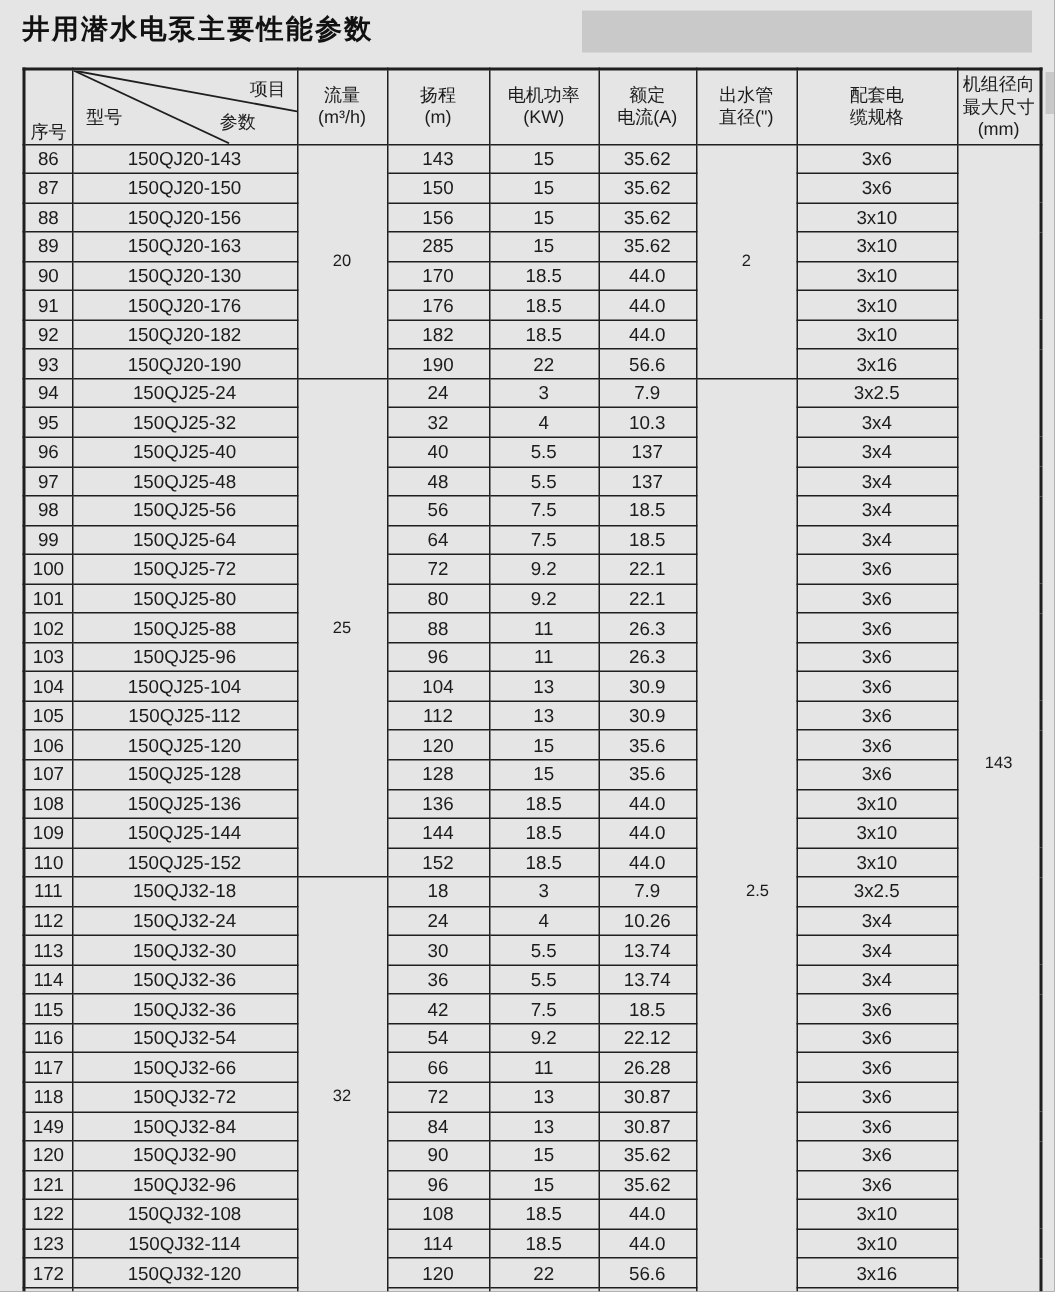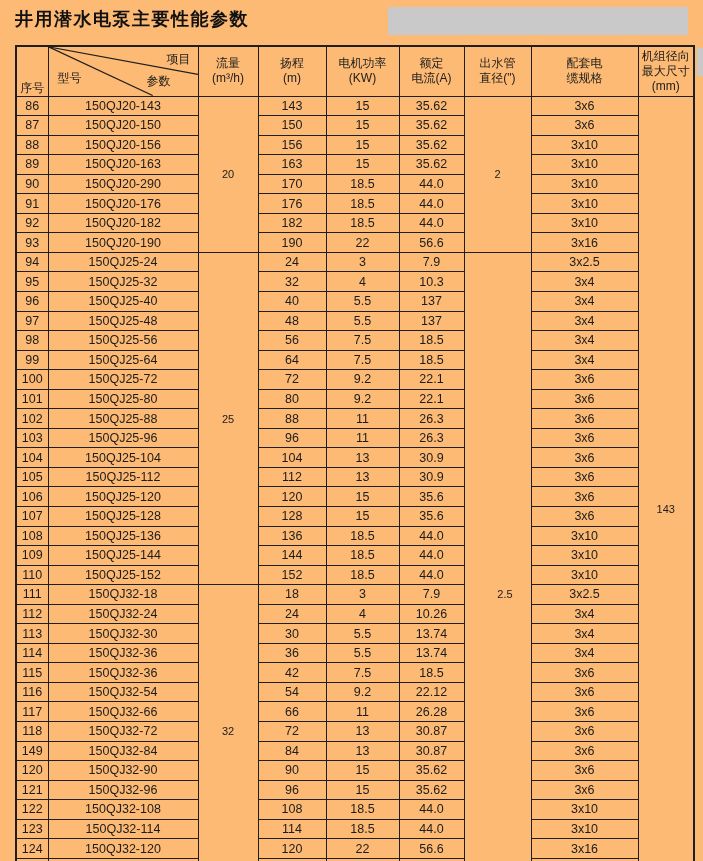--- a/index.html
+++ b/index.html
@@ -1,18 +1,18 @@
 <!DOCTYPE html>
 <html><head>
 <meta charset="utf-8">
 <style>
   html,body { margin:0; padding:0; background:#888; }
   .page {
     position:relative; width:703px; height:861px; margin:0 auto;
-    background:#fdba74; overflow:hidden;
+    background:#e5e5e5; overflow:hidden;
     font-family:"Liberation Sans","DejaVu Sans",sans-serif;
     color:#1c1c1c;
   }
   .doc-title {
     position:absolute; left:15px; top:7px;
     font-size:18px; font-weight:bold; letter-spacing:1.5px; color:#111;
   }
   .gray-box   { position:absolute; left:388px; top:7px;  width:300px; height:28px; }
   .edge-tab   { position:absolute; left:697px; top:48px; width:6px;  height:28px; }
 
@@ -139,28 +139,28 @@
           <td class="">88</td>
           <td class="">150QJ20-156</td>
           <td class="">156</td>
           <td class="">15</td>
           <td class="">35.62</td>
           <td class="">3x10</td>
         </tr>
         <tr>
           <td class="">89</td>
           <td class="">150QJ20-163</td>
-          <td class="">163</td>
+          <td class="">285</td>
           <td class="">15</td>
           <td class="">35.62</td>
           <td class="">3x10</td>
         </tr>
         <tr>
           <td class="">90</td>
-          <td class="">150QJ20-290</td>
+          <td class="">150QJ20-130</td>
           <td class="">170</td>
           <td class="">18.5</td>
           <td class="">44.0</td>
           <td class="">3x10</td>
         </tr>
         <tr>
           <td class="">91</td>
           <td class="">150QJ20-176</td>
           <td class="">176</td>
           <td class="">18.5</td>
@@ -422,21 +422,21 @@
         </tr>
         <tr>
           <td class="">123</td>
           <td class="">150QJ32-114</td>
           <td class="">114</td>
           <td class="">18.5</td>
           <td class="">44.0</td>
           <td class="">3x10</td>
         </tr>
         <tr>
-          <td class="">124</td>
+          <td class="">172</td>
           <td class="">150QJ32-120</td>
           <td class="">120</td>
           <td class="">22</td>
           <td class="">56.6</td>
           <td class="">3x16</td>
         </tr>
         <tr class="stub">
           <td class=""></td>
           <td class=""></td>
           <td class=""></td>

